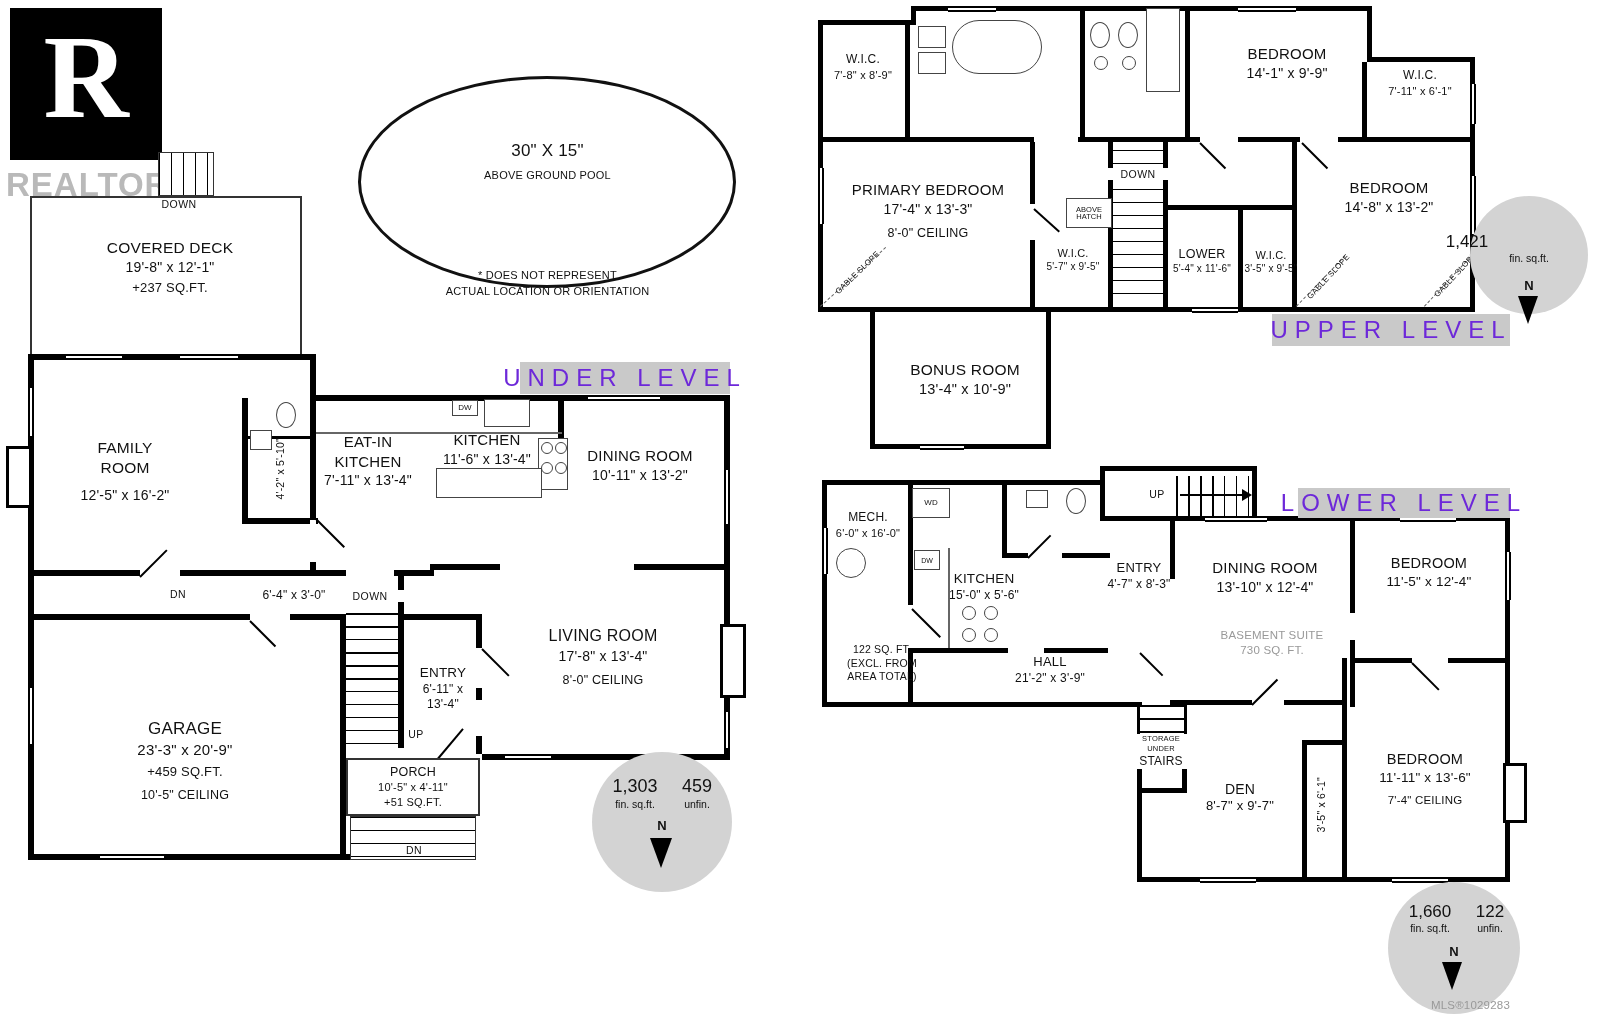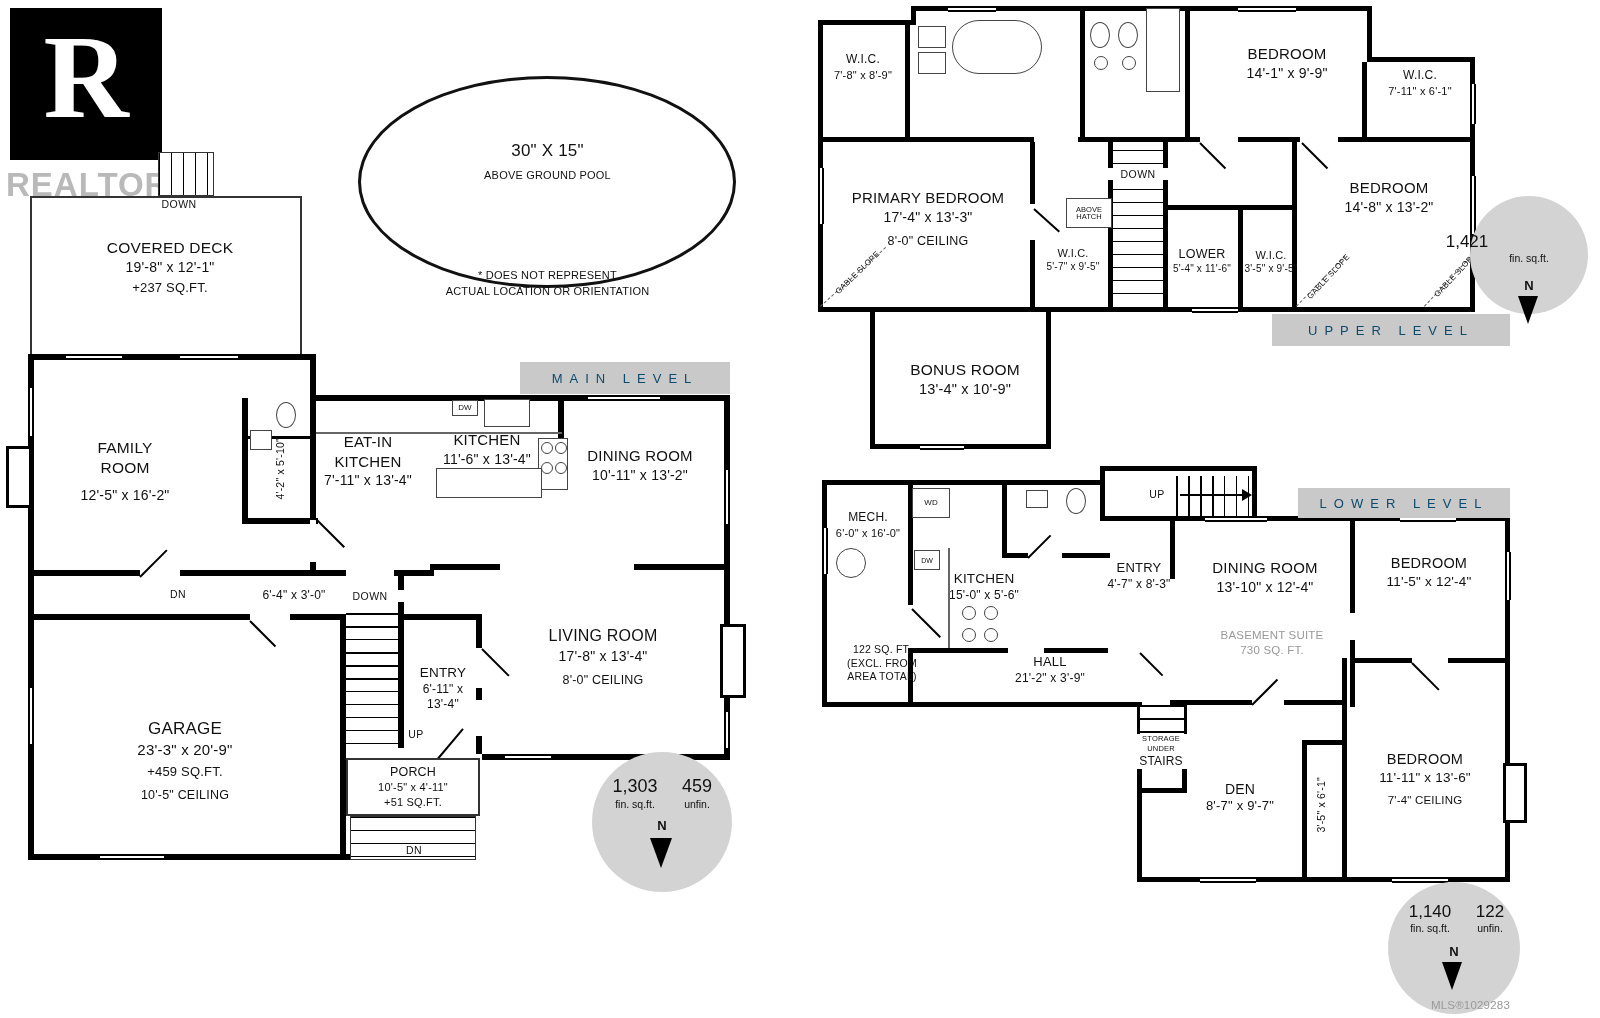--- a/index.html
+++ b/index.html
@@ -14,21 +14,21 @@
 .st-y{position:absolute;background-image:repeating-linear-gradient(180deg,#000 0,#000 1.5px,#fff 1.5px,#fff 13px);background-color:#fff}
 .st-x{position:absolute;background-image:repeating-linear-gradient(90deg,#000 0,#000 1.5px,#fff 1.5px,#fff 12px);background-color:#fff}
 .winh{position:absolute;height:6px;background:#fff;border-top:2px solid #000;border-bottom:2px solid #000}
 .winv{position:absolute;width:6px;background:#fff;border-left:2px solid #000;border-right:2px solid #000}
 .door{position:absolute;height:2px;background:#000;transform-origin:0 50%}
 .dash{position:absolute;height:0;border-top:1.5px dashed #666;transform-origin:0 0}
 .lbl{position:absolute;text-align:center;line-height:1.3;letter-spacing:.2px}
 .rn,.rd,.ra,.rc{display:block}
 .rn{font-size:15px}.rd{font-size:14px}.ra{font-size:13px}.rc{font-size:12.5px;margin-top:7px}
 .tag{position:absolute;font-size:10.5px;letter-spacing:.5px;text-align:center}
-.banner{position:absolute;background:#c9c9c9;color:#0c4a6e;display:flex;align-items:center;justify-content:center;font-size:13px;letter-spacing:7px;white-space:nowrap}
+.banner{position:absolute;background:#c9c9c9;color:#6d28d9;display:flex;align-items:center;justify-content:center;font-size:24px;letter-spacing:7px;white-space:nowrap}
 .badge{position:absolute;background:#d3d3d3;border-radius:50%}
 .bv{position:absolute;font-size:18px;text-align:center}
 .bl{position:absolute;font-size:10.5px;text-align:center}
 .north{position:absolute;font-size:13px;text-align:center;font-weight:bold}
 .tri{position:absolute;width:0;height:0;border-left:11px solid transparent;border-right:11px solid transparent;border-top:30px solid #000}
 .rot{transform:rotate(-90deg)}
 .muted{color:#999}
 </style>
 </head>
 <body>
@@ -171,21 +171,21 @@
       <span class="ra" style="font-size:11px">+51 SQ.FT.</span>
     </div>
 
     <div class="badge" style="left:592px;top:752px;width:140px;height:140px"></div>
     <div class="bv" style="left:600px;top:776px;width:70px">1,303</div>
     <div class="bl" style="left:600px;top:798px;width:70px">fin. sq.ft.</div>
     <div class="bv" style="left:668px;top:776px;width:58px">459</div>
     <div class="bl" style="left:668px;top:798px;width:58px">unfin.</div>
     <div class="north" style="left:632px;top:818px;width:60px">N</div>
     <i class="tri" style="left:650px;top:838px"></i>
-    <div class="banner" style="left:520px;top:362px;width:210px;height:32px">MAIN LEVEL</div>
+    <div class="banner" style="left:520px;top:362px;width:210px;height:32px">UNDER LEVEL</div>
   </div>
 
   <div>
 
     <i class="w" style="left:818px;top:20px;width:5px;height:292px"></i>
     <i class="w" style="left:818px;top:20px;width:98px;height:5px"></i>
     <i class="w" style="left:911px;top:6px;width:5px;height:19px"></i>
     <i class="w" style="left:911px;top:6px;width:461px;height:5px"></i>
     <i class="w" style="left:1367px;top:6px;width:5px;height:56px"></i>
     <i class="w" style="left:1367px;top:57px;width:108px;height:5px"></i>
@@ -248,21 +248,21 @@
       <span class="rd" style="font-size:11px">7'-8" x 8'-9"</span>
     </div>
     <div class="lbl" style="left:1212px;top:44px;width:150px">
       <span class="rn">BEDROOM</span>
       <span class="rd">14'-1" x 9'-9"</span>
     </div>
     <div class="lbl" style="left:1378px;top:68px;width:84px">
       <span class="rn" style="font-size:12px">W.I.C.</span>
       <span class="rd" style="font-size:11px">7'-11" x 6'-1"</span>
     </div>
-    <div class="lbl" style="left:836px;top:188px;width:184px">
+    <div class="lbl" style="left:836px;top:180px;width:184px">
       <span class="rn">PRIMARY BEDROOM</span>
       <span class="rd">17'-4" x 13'-3"</span>
       <span class="rc">8'-0" CEILING</span>
     </div>
     <div class="lbl" style="left:1042px;top:246px;width:62px">
       <span class="rn" style="font-size:11px">W.I.C.</span>
       <span class="rd" style="font-size:10px">5'-7" x 9'-5"</span>
     </div>
     <div class="lbl" style="left:1170px;top:246px;width:64px">
       <span class="rn" style="font-size:12.5px">LOWER</span>
@@ -396,21 +396,21 @@
       <span class="rd" style="font-size:13px">8'-7" x 9'-7"</span>
     </div>
     <div class="lbl rot" style="left:1272px;top:798px;width:100px;font-size:10.5px">3'-5" x 6'-1"</div>
     <div class="lbl" style="left:1350px;top:750px;width:150px">
       <span class="rn" style="font-size:14.5px">BEDROOM</span>
       <span class="rd" style="font-size:13.5px">11'-11" x 13'-6"</span>
       <span class="rc" style="font-size:11.5px">7'-4" CEILING</span>
     </div>
 
     <div class="badge" style="left:1388px;top:882px;width:132px;height:132px"></div>
-    <div class="bv" style="left:1396px;top:902px;width:68px;font-size:17px">1,140</div>
+    <div class="bv" style="left:1396px;top:902px;width:68px;font-size:17px">1,660</div>
     <div class="bl" style="left:1396px;top:922px;width:68px">fin. sq.ft.</div>
     <div class="bv" style="left:1464px;top:902px;width:52px;font-size:17px">122</div>
     <div class="bl" style="left:1464px;top:922px;width:52px">unfin.</div>
     <div class="north" style="left:1424px;top:944px;width:60px">N</div>
     <i class="tri" style="left:1442px;top:962px;border-left-width:10px;border-right-width:10px;border-top-width:28px"></i>
     <div class="banner" style="left:1298px;top:488px;width:212px;height:30px">LOWER LEVEL</div>
   </div>
 
   <div class="lbl muted" style="left:1398px;top:998px;width:112px;font-size:11.5px;text-align:right">MLS®1029283</div>
 

